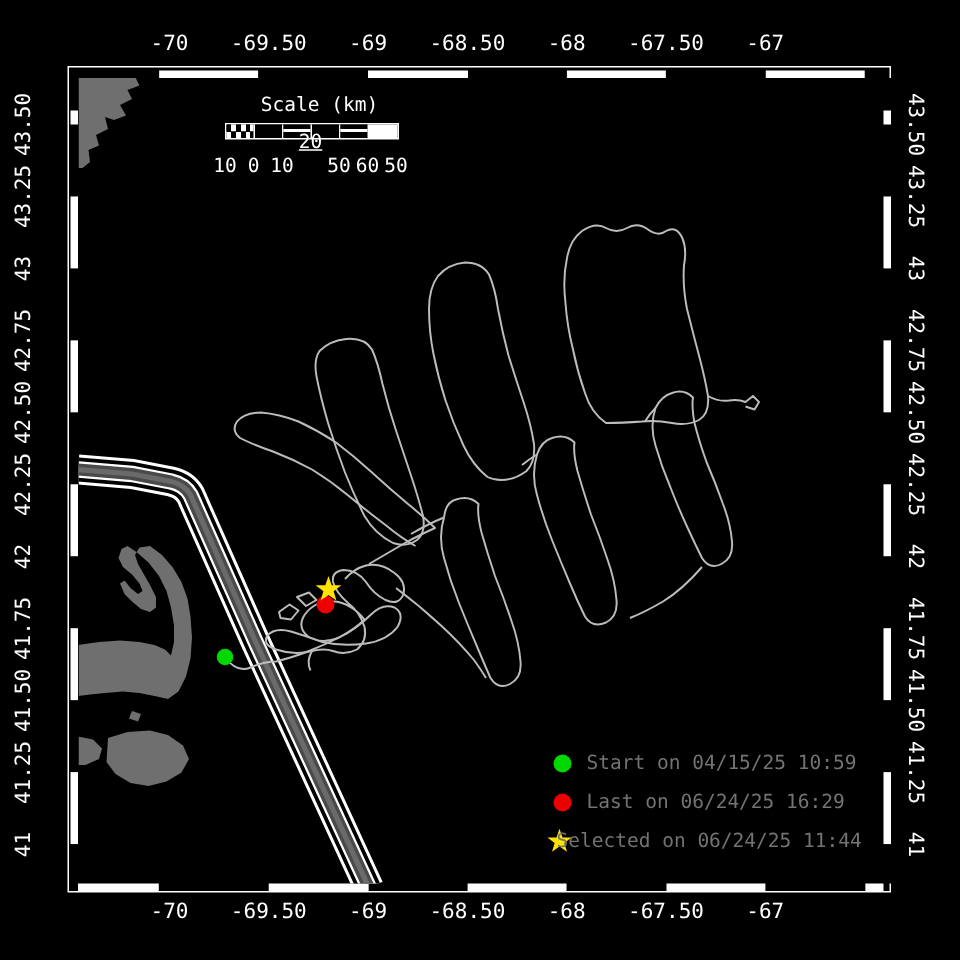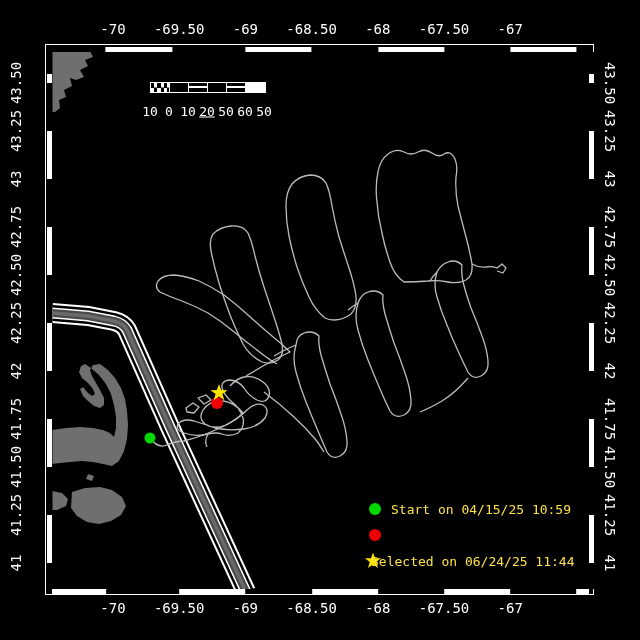--- a/index.html
+++ b/index.html
@@ -32,34 +32,35 @@
   .scale-bar .seg:last-child{border-right:none;}
   .seg-checker{background-image:
          repeating-linear-gradient(90deg,#000 0 3.2px,#fff 3.2px 6.4px),
          repeating-linear-gradient(90deg,#fff 0 3.2px,#000 3.2px 6.4px);
          background-size:100% 50%,100% 50%;background-position:0 0,0 100%;
          background-repeat:no-repeat,no-repeat;}
   .seg-dark{background:#000;}
   .seg-stripe{background:linear-gradient(180deg,#000 0 3px,#fff 3px 5px,#000 5px 9px);}
   .seg-light{background:#fff;}
   .scale-num{position:absolute;font-size:13px;transform:translate(-50%,-50%);color:#fff;}
-  .legend-text{position:absolute;font-size:13px;white-space:nowrap;color:#fde047;
+  .legend-text{position:absolute;font-size:13px;white-space:nowrap;color:#737373;
          transform:translateY(-50%);}
   svg{position:absolute;left:0;top:0;}
 </style>
 </head>
 <body>
 
 <div id="stage">
   <div class="outer-frame"></div>
   <div class="band band-top"></div>
   <div class="band band-bottom"></div>
   <div class="band band-left"></div>
   <div class="band band-right"></div>
 
+  <div class="scale-title">Scale (km)</div>
   <div class="scale-bar">
     <div class="seg seg-checker"></div>
     <div class="seg seg-dark"></div>
     <div class="seg seg-stripe"></div>
     <div class="seg seg-dark"></div>
     <div class="seg seg-stripe"></div>
     <div class="seg seg-light"></div>
   </div>
 <div class="axlab" style="left: 113px; top: 29px;">-70</div>
     <div class="axlab" style="left: 179.2px; top: 29px;">-69.50</div>
@@ -93,21 +94,21 @@
     <div class="axlab rotr" style="left: 610px; top: 275px;">42.50</div>
     <div class="axlab rotr" style="left: 610px; top: 323px;">42.25</div>
     <div class="axlab rotr" style="left: 610px; top: 371px;">42</div>
     <div class="axlab rotr" style="left: 610px; top: 419px;">41.75</div>
     <div class="axlab rotr" style="left: 610px; top: 467px;">41.50</div>
     <div class="axlab rotr" style="left: 610px; top: 515px;">41.25</div>
     <div class="axlab rotr" style="left: 610px; top: 563px;">41</div>
     <div class="scale-num" style="left: 150px; top: 111px;">10</div>
     <div class="scale-num" style="left: 169px; top: 111px;">0</div>
     <div class="scale-num" style="left: 188px; top: 111px;">10</div>
-    <div class="scale-num" style="left: 207px; top: 111px; text-decoration: underline;">20</div>
+    <div class="scale-num" style="left: 207px; top: 95px; text-decoration: underline;">20</div>
     <div class="scale-num" style="left: 226px; top: 111px;">50</div>
     <div class="scale-num" style="left: 245px; top: 111px;">60</div>
     <div class="scale-num" style="left: 264px; top: 111px;">50</div>
     <svg width="640" height="640">
       <defs>
         <clipPath id="plotclip">
           <rect x="52.5" y="52" width="536" height="537"></rect>
         </clipPath>
       </defs>
       <g clip-path="url(#plotclip)">
@@ -141,14 +142,15 @@
         <path d="M468,378 Q455,393 442,401 Q430,408 420,412" fill="none" stroke="#bcbcbc" stroke-width="1.3" stroke-linejoin="round"></path>
         <circle cx="150" cy="438" r="5.5" fill="#00d800"></circle>
         <circle cx="217" cy="403" r="6" fill="#ee0000"></circle>
         <path d="M219.00,384.00L221.12,390.09L227.56,390.22L222.42,394.11L224.29,400.28L219.00,396.60L213.71,400.28L215.58,394.11L210.44,390.22L216.88,390.09Z" fill="#ffe400"></path>
       </g>
       <circle cx="375" cy="509" r="6" fill="#00d800"></circle>
       <circle cx="375" cy="535" r="6" fill="#ee0000"></circle>
       <path d="M373.00,552.50L375.00,558.25L381.08,558.37L376.23,562.05L378.00,567.88L373.00,564.40L368.00,567.88L369.77,562.05L364.92,558.37L371.00,558.25Z" fill="#ffe400"></path>
     </svg>
     <div class="legend-text" style="left: 391px; top: 509px;">Start on 04/15/25 10:59</div>
+    <div class="legend-text" style="left: 391px; top: 535px;">Last on 06/24/25 16:29</div>
     <div class="legend-text" style="left: 371px; top: 561px;">Selected on 06/24/25 11:44</div>
   </div>
 
 </body></html>

